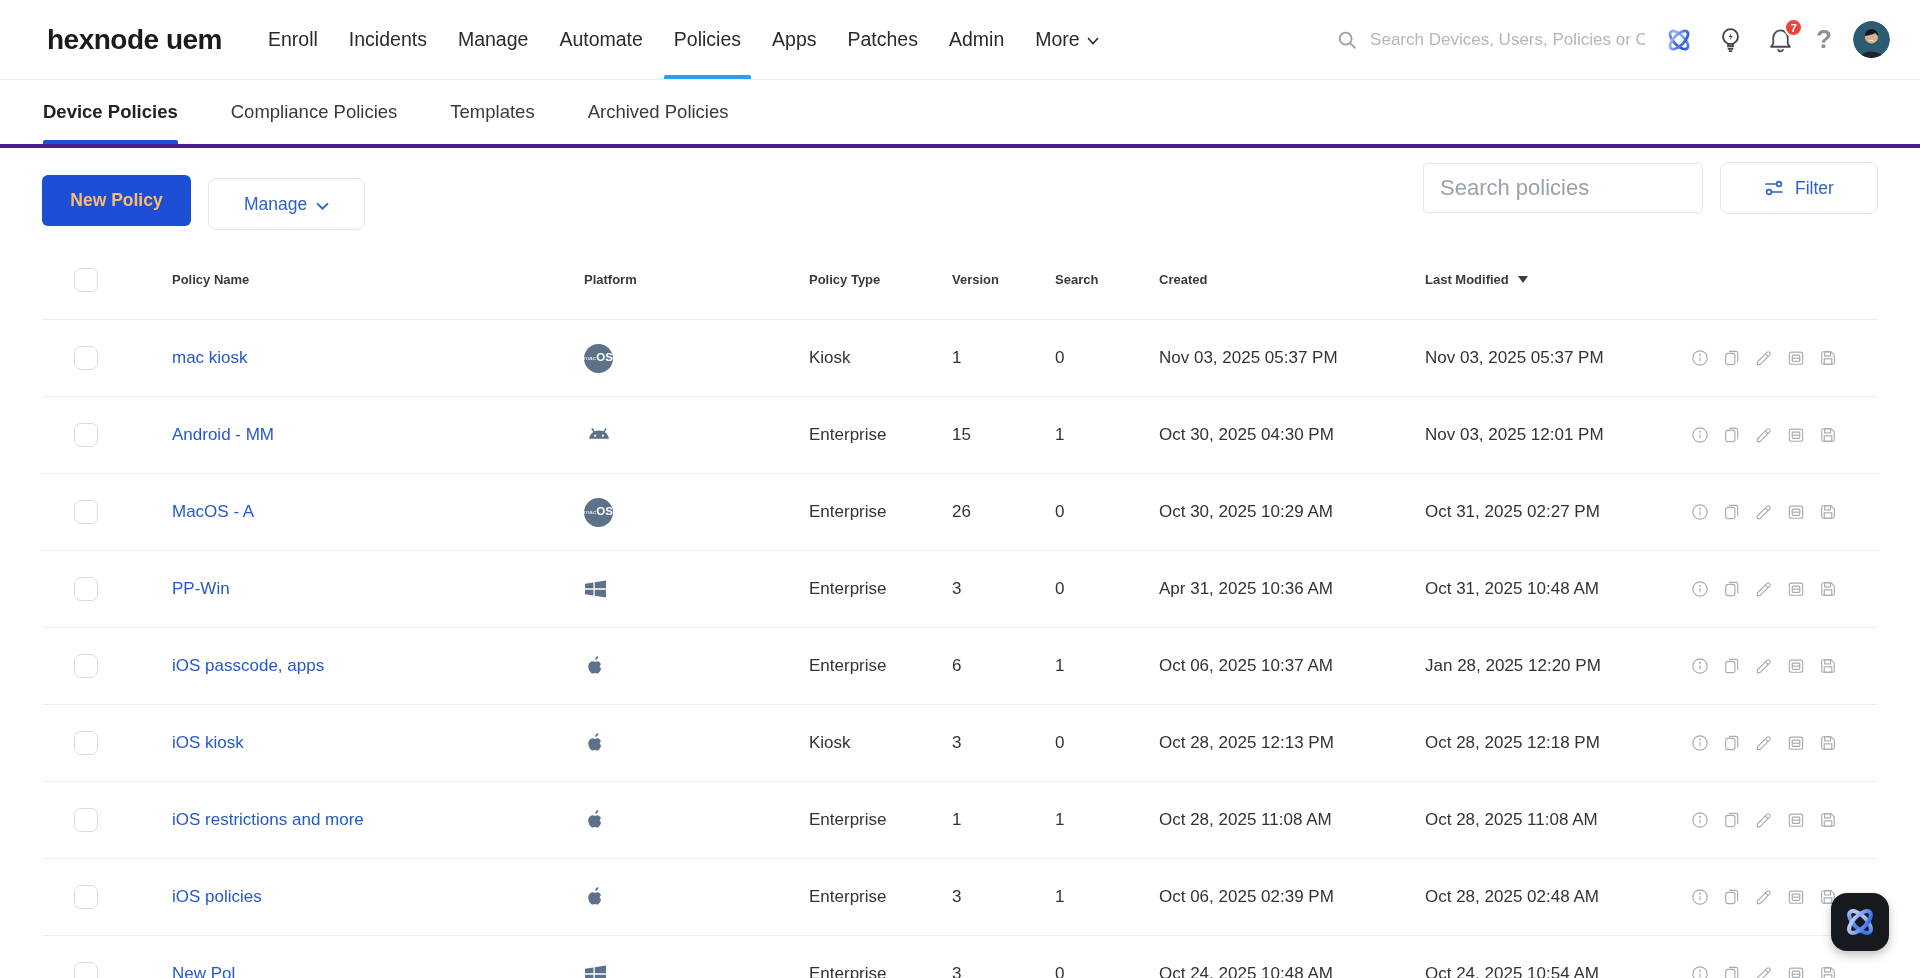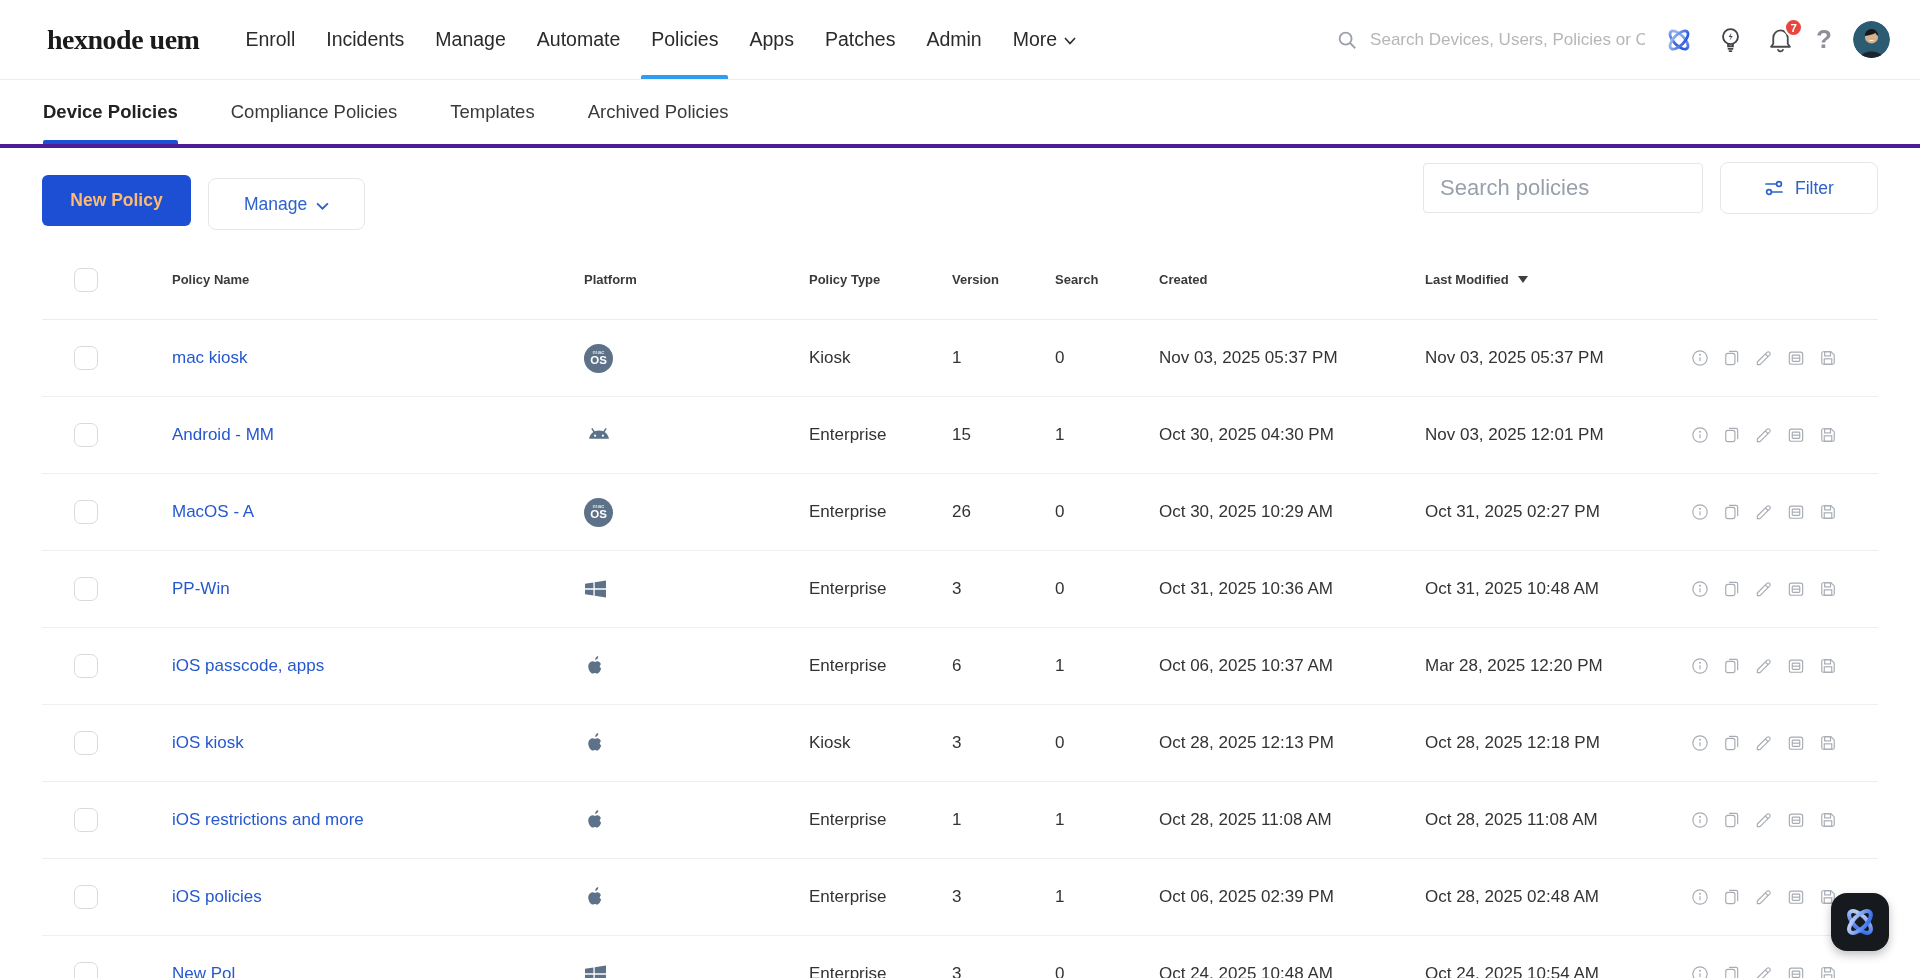--- a/index.html
+++ b/index.html
@@ -3,21 +3,21 @@
 <meta charset="utf-8">
 <style>
   * { margin:0; padding:0; box-sizing:border-box; }
   html,body { width:1920px; height:978px; overflow:hidden; background:#fff;
     font-family:"Liberation Sans", sans-serif; color:#333; }
 
   
   .topnav { height:80px; display:flex; align-items:center; border-bottom:1px solid #ececec;
     background:#fff; position:relative; }
   .logo { margin-left:47px; font-size:28px; font-weight:800; letter-spacing:-0.5px; color:#1b1b1b;
-    white-space:nowrap;font-family:Liberation Serif, serif; }
+    white-space:nowrap; }
   .main-nav { display:flex; align-items:center; gap:31px; margin-left:46px; height:100%; }
   .nav-item { display:flex; align-items:center; gap:7px; height:100%; position:relative;
     font-size:19.5px; color:#2a2a2a; cursor:pointer; text-decoration:none; }
   .nav-item .chev { width:12px; height:8px; stroke:#2a2a2a; stroke-width:1.6; fill:none; margin-top:2px; }
   .nav-item.active::after { content:""; position:absolute; left:-10px; right:-10px; bottom:0;
     height:4px; background:#2f9cf0; border-radius:2px 2px 0 0; }
   .global-search { margin-left:auto; display:flex; align-items:center; gap:12px; }
   .global-search svg { width:22px; height:22px; stroke:#9aa0a8; stroke-width:2; fill:none; }
   .global-search input { border:none; outline:none; font-size:17px; width:275px; color:#444;
     font-family:"Liberation Sans", sans-serif; }
@@ -70,21 +70,21 @@
   .trow { height:77px; border-bottom:1px solid #efefef; font-size:17px; color:#333; }
   .checkbox { width:24px; height:24px; margin-left:32px; border:1.5px solid #d7dbe0;
     border-radius:7px; background:#fff; cursor:pointer; }
   .pname { color:#2558ce; cursor:pointer; text-decoration:none; }
   .c-actions { display:flex; justify-content:flex-end; gap:12px; padding-right:40px; }
   .act { width:20px; height:20px; cursor:pointer; }
   .act svg { width:20px; height:20px; stroke:#a7acb4; stroke-width:1.4; fill:none; }
 
   
   .picon-macos { width:29px; height:29px; border-radius:50%; background:#5d7189; color:#fff;
-    display:flex; flex-direction:column; align-items:center; justify-content:center; line-height:1; }
+    display:flex; align-items:center; justify-content:center; line-height:1; }
   .picon-macos .t1 { font-size:6px; letter-spacing:0.3px; }
   .picon-macos .t2 { font-size:11.5px; font-weight:700; }
   .picon-svg { display:block; }
 
   
   .chat-fab { position:fixed; right:31px; bottom:27px; width:58px; height:58px; background:#16191e;
     border-radius:16px; display:flex; align-items:center; justify-content:center; cursor:pointer;
     z-index:10; box-shadow:0 4px 10px rgba(0,0,0,0.25); }
 </style>
 </head>
@@ -414,21 +414,21 @@
         <path d="M1 5 L9.8 3.6 V9.8 H1 Z"></path>
         <path d="M11.2 3.4 L23 1.7 V9.8 H11.2 Z"></path>
         <path d="M1 11.2 H9.8 V17.4 L1 16 Z"></path>
         <path d="M11.2 11.2 H23 V19.4 L11.2 17.7 Z"></path>
       </svg>
 
     </div>
     <div>Enterprise</div>
     <div>3</div>
     <div>0</div>
-    <div>Oct 31, 2025 10:36 AM</div>
+    <div>Apr 31, 2025 10:36 AM</div>
     <div>Oct 31, 2025 10:48 AM</div>
     <div class="c-actions">
       <span class="act">
         <svg viewBox="0 0 24 24" stroke="#c3c7cc">
               <circle cx="12" cy="12" r="8.6"></circle>
               <line x1="12" y1="11" x2="12" y2="16"></line>
               <circle cx="12" cy="8" r="0.5" fill="#c3c7cc"></circle>
             </svg>
       </span>
       <span class="act">
@@ -469,21 +469,21 @@
       <svg class="picon-svg" width="20" height="24" viewBox="0 0 22 26" fill="#5d7189">
         <path d="M12.2 6.4c-.1-2.1 1.4-4.1 3.5-4.5.2 2.1-1.4 4.2-3.5 4.5z"></path>
         <path d="M16.9 8.5c-1.1-.7-2.5-.8-3.7-.3-.7.3-1.6.3-2.3 0-1.2-.5-2.6-.4-3.7.3-1.9 1.2-3 3.7-2.4 6.3.4 2.2 1.5 4.4 3.2 5.8.8.7 2 .8 2.9.3.6-.3 1.4-.3 2 0 .9.5 2.1.4 2.9-.3 1.7-1.4 2.8-3.6 3.2-5.8.5-2.6-.5-5.1-2.1-6.3z"></path>
         <circle cx="20" cy="13.4" r="2.6" fill="#fff"></circle>
       </svg>
     </div>
     <div>Enterprise</div>
     <div>6</div>
     <div>1</div>
     <div>Oct 06, 2025 10:37 AM</div>
-    <div>Mar 28, 2025 12:20 PM</div>
+    <div>Jan 28, 2025 12:20 PM</div>
     <div class="c-actions">
       <span class="act">
         <svg viewBox="0 0 24 24" stroke="#c3c7cc">
               <circle cx="12" cy="12" r="8.6"></circle>
               <line x1="12" y1="11" x2="12" y2="16"></line>
               <circle cx="12" cy="8" r="0.5" fill="#c3c7cc"></circle>
             </svg>
       </span>
       <span class="act">
         <svg viewBox="0 0 24 24">

